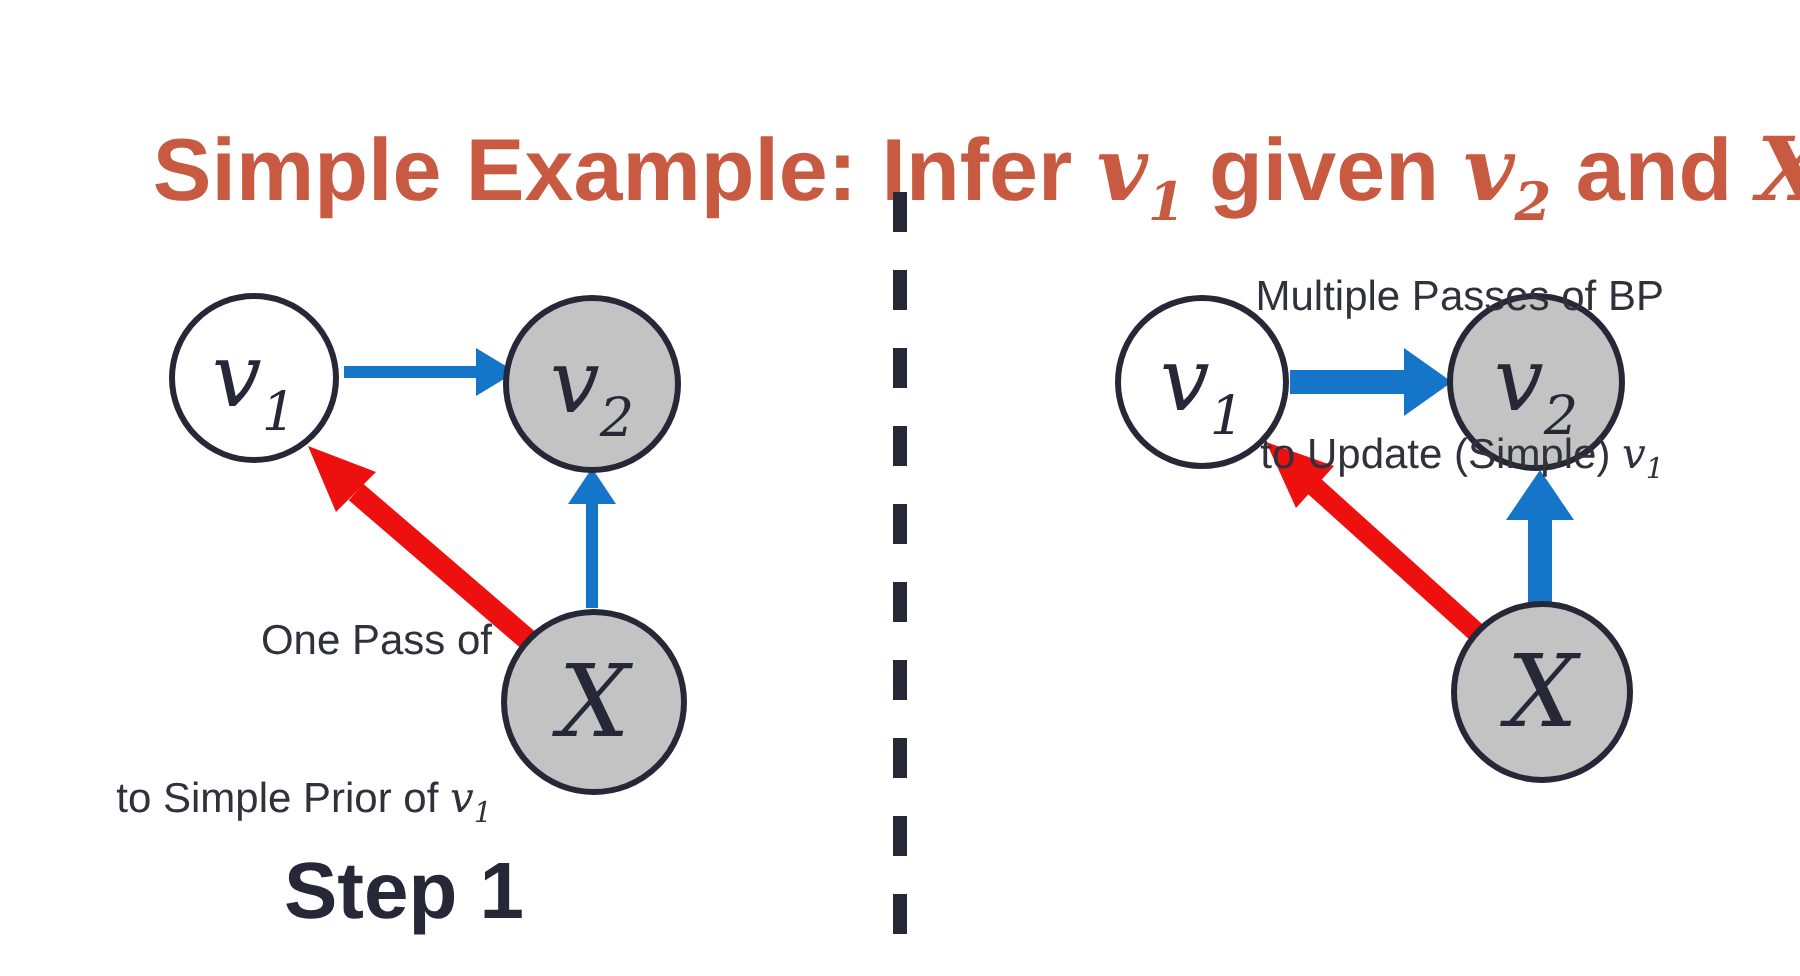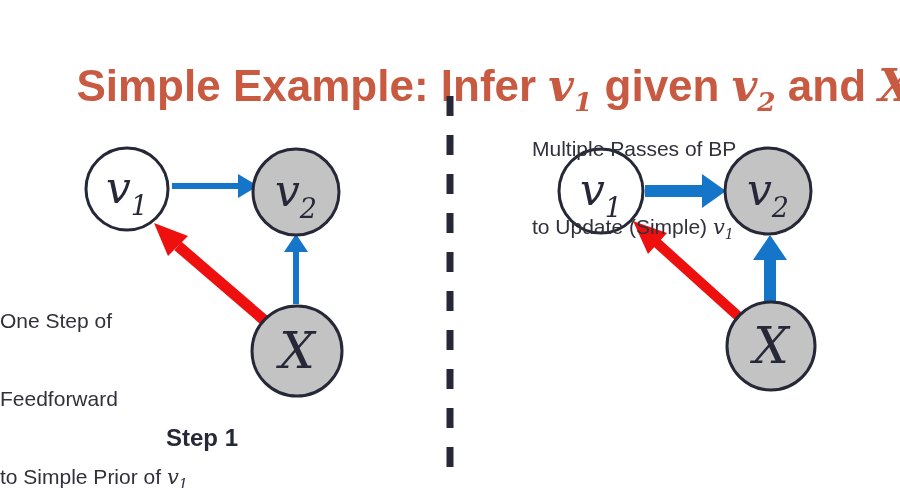--- a/index.html
+++ b/index.html
@@ -27,27 +27,27 @@
   .arrow-red line     { stroke: var(--red, #ee0f0f); }
   .arrow-red polygon  { fill:   var(--red, #ee0f0f); }
   .divider { stroke: var(--ink, #262837); stroke-width: 7; stroke-dasharray: 20 19; }
   .node-label {
     font-family: "DejaVu Serif", serif; font-style: italic;
     font-size: 44px; fill: var(--ink, #262837);
   }
   .node-label .nsub { font-size: 27px; }
   .node-label.xlabel { font-size: 50px; }
   .caption {
-    position: absolute; text-align: left; font-size: 21px; line-height: 26px;
+    position: absolute; text-align: right; font-size: 21px; line-height: 26px;
     color: var(--caption, #30313b); white-space: pre-wrap;
   }
   .caption sub { font-size: 0.68em; }
   .step {
     position: absolute; width: 200px; top: 424px; text-align: center;
-    font-size: 24px; font-weight: bold; color: var(--ink, #262837);
+    font-size: 40px; font-weight: bold; color: var(--ink, #262837);
   }
   .caption-left  { top: 256px; left: 0;   width: 246px; }
   .caption-right { top: 84px;  left: 532px; width: 300px; }
   .step-1 { left: 102px; }
   .step-2 { left: 582px; }
 </style>
 </head>
 <body>
 
 <div class="stage">
@@ -97,22 +97,21 @@
       <circle class="node latent" cx="601" cy="191" r="42"></circle>
       <circle class="node observed" cx="768" cy="191" r="43"></circle>
       <circle class="node observed" cx="771" cy="346" r="44"></circle>
       <text class="node-label" x="601" y="205" text-anchor="middle"><tspan>v</tspan><tspan class="nsub" dy="12">1</tspan></text>
       <text class="node-label" x="768" y="205" text-anchor="middle"><tspan>v</tspan><tspan class="nsub" dy="12">2</tspan></text>
       <text class="node-label xlabel" x="771" y="363" text-anchor="middle"><tspan>X</tspan></text>
     </g>
   </svg>
 
   <div class="caption caption-left">
-    <div>One Step of</div>
-    <div>Feedforward</div>
+    <div>One Pass of</div>
     <div><span>to Simple Prior of </span><span class="math"><span>v</span><sub>1</sub></span></div>
   </div>
 
   <div class="caption caption-right">
     <div>Multiple Passes of BP</div>
     <div><span>to Update (Simple) </span><span class="math"><span>v</span><sub>1</sub></span></div>
   </div>
 
   <div class="step step-1">Step 1</div>
 

